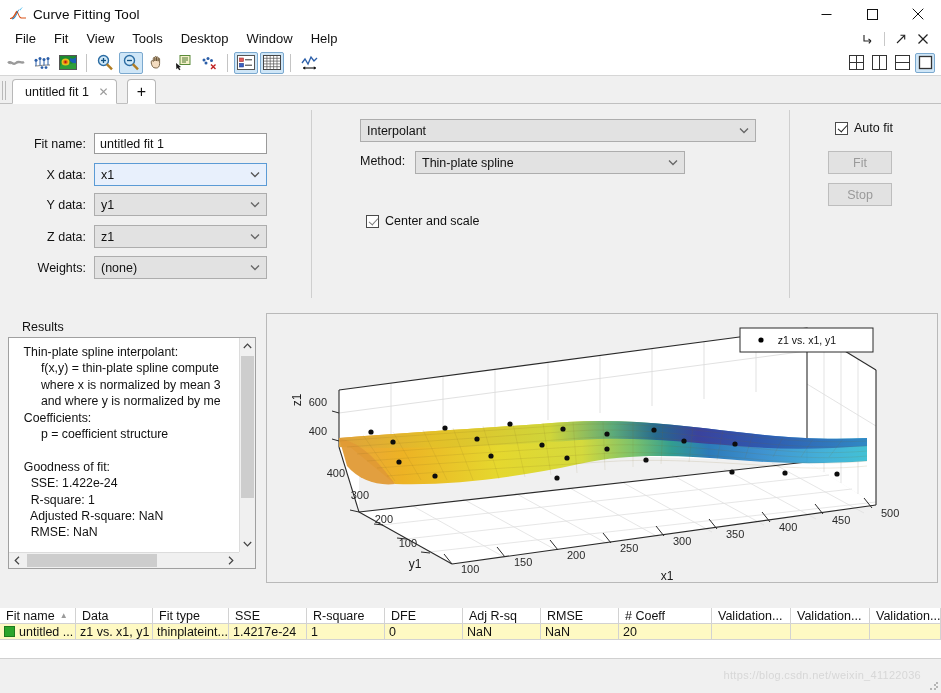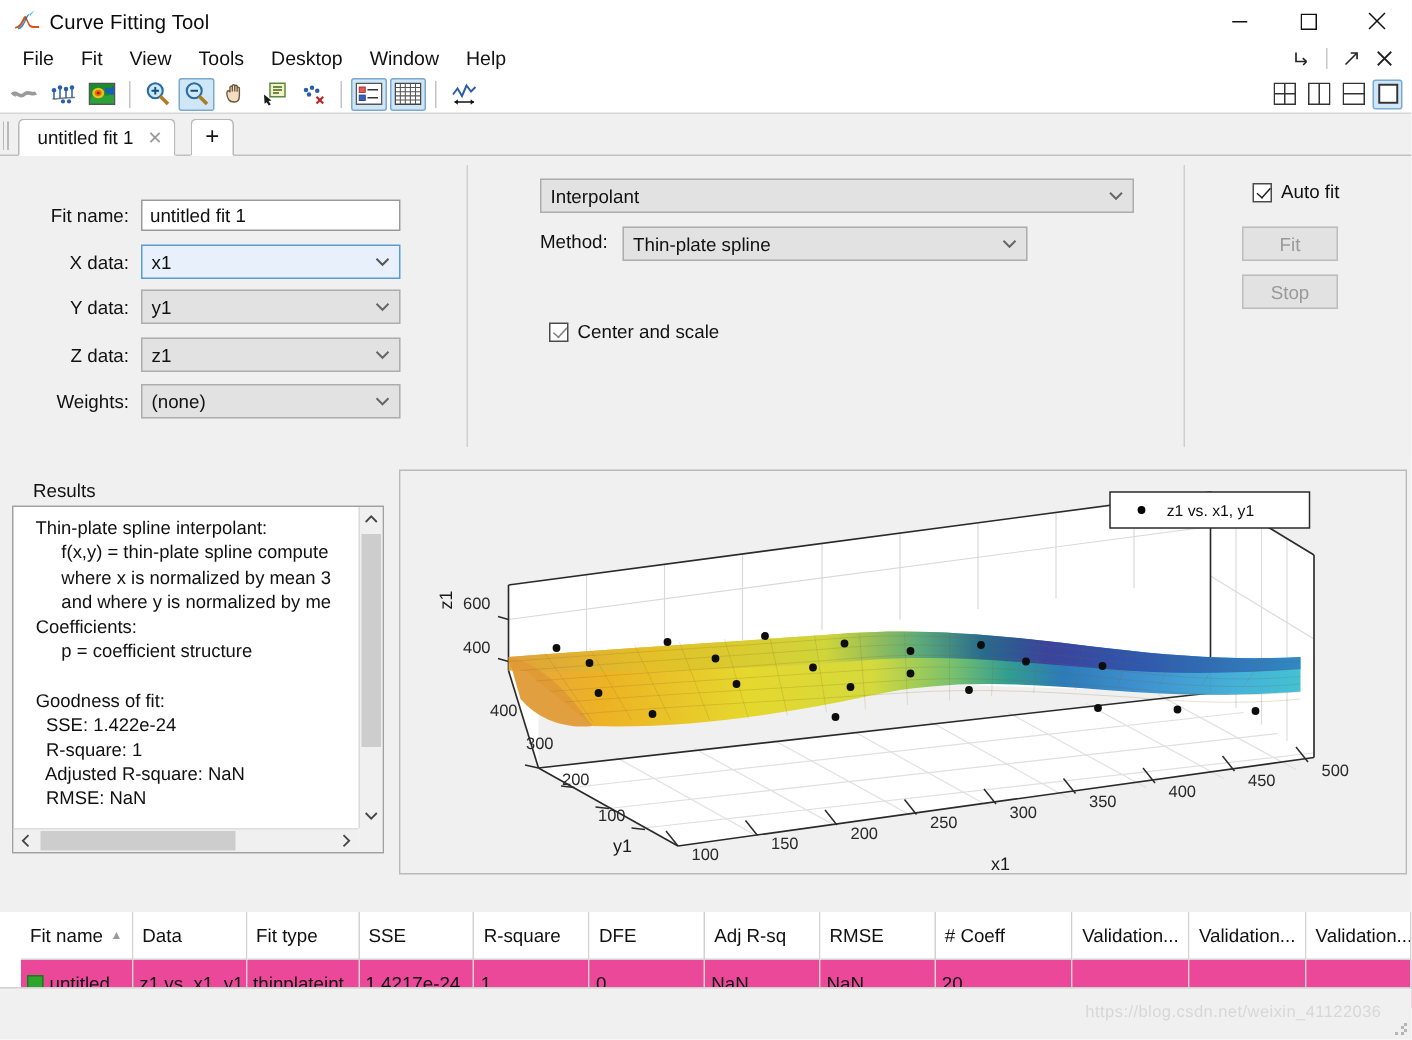--- a/index.html
+++ b/index.html
@@ -170,30 +170,30 @@
   }
   #tofHeaderBar .tof-title { margin-left: 8px; font-size: 12.5px; color: #333; }
   .tof-collapse {
     margin-left: auto; margin-right: 8px; width: 14px; height: 14px; border-radius: 50%;
     border: 1px solid #9a9a9a; display: flex; align-items: center; justify-content: center;
     font-size: 8px; color: #555; background: #f7f7f7;
   }
   #tofTable {
     position: absolute; left: 0; top: 608px; width: 941px; height: 50px; background: #ffffff;
   }
-  .tof-row { display: flex; height: 32px; padding-left: 14px; }
+  .tof-row { display: flex; height: 16px; }
   .tof-head-cell {
     border-right: 1px solid #d2d2d2; border-bottom: 1px solid #d2d2d2;
     background: #ffffff; font-size: 12.5px; color: #111;
     display: flex; align-items: center; padding-left: 6px; overflow: hidden; white-space: nowrap;
     cursor: default;
   }
   .tof-cell {
     border-right: 1px solid #d2d2d2; border-bottom: 1px solid #d2d2d2;
-    background: #ec4899; font-size: 12.5px; color: #111;
+    background: #fef9c3; font-size: 12.5px; color: #111;
     display: flex; align-items: center; padding-left: 4px; overflow: hidden; white-space: nowrap;
     cursor: default;
   }
   .sort-arrow { margin-left: 5px; color: #9a9a9a; font-size: 8px; }
   .fit-swatch { width: 11px; height: 11px; background: #2ba52b; border: 1px solid #1c7a1c; margin-right: 4px; flex: none; }
   #tofBottom {
     position: absolute; left: 0; top: 658px; width: 941px; height: 35px; background: #f0f0f0;
     border-top: 1px solid #d0d0d0;
   }
   #watermark {

